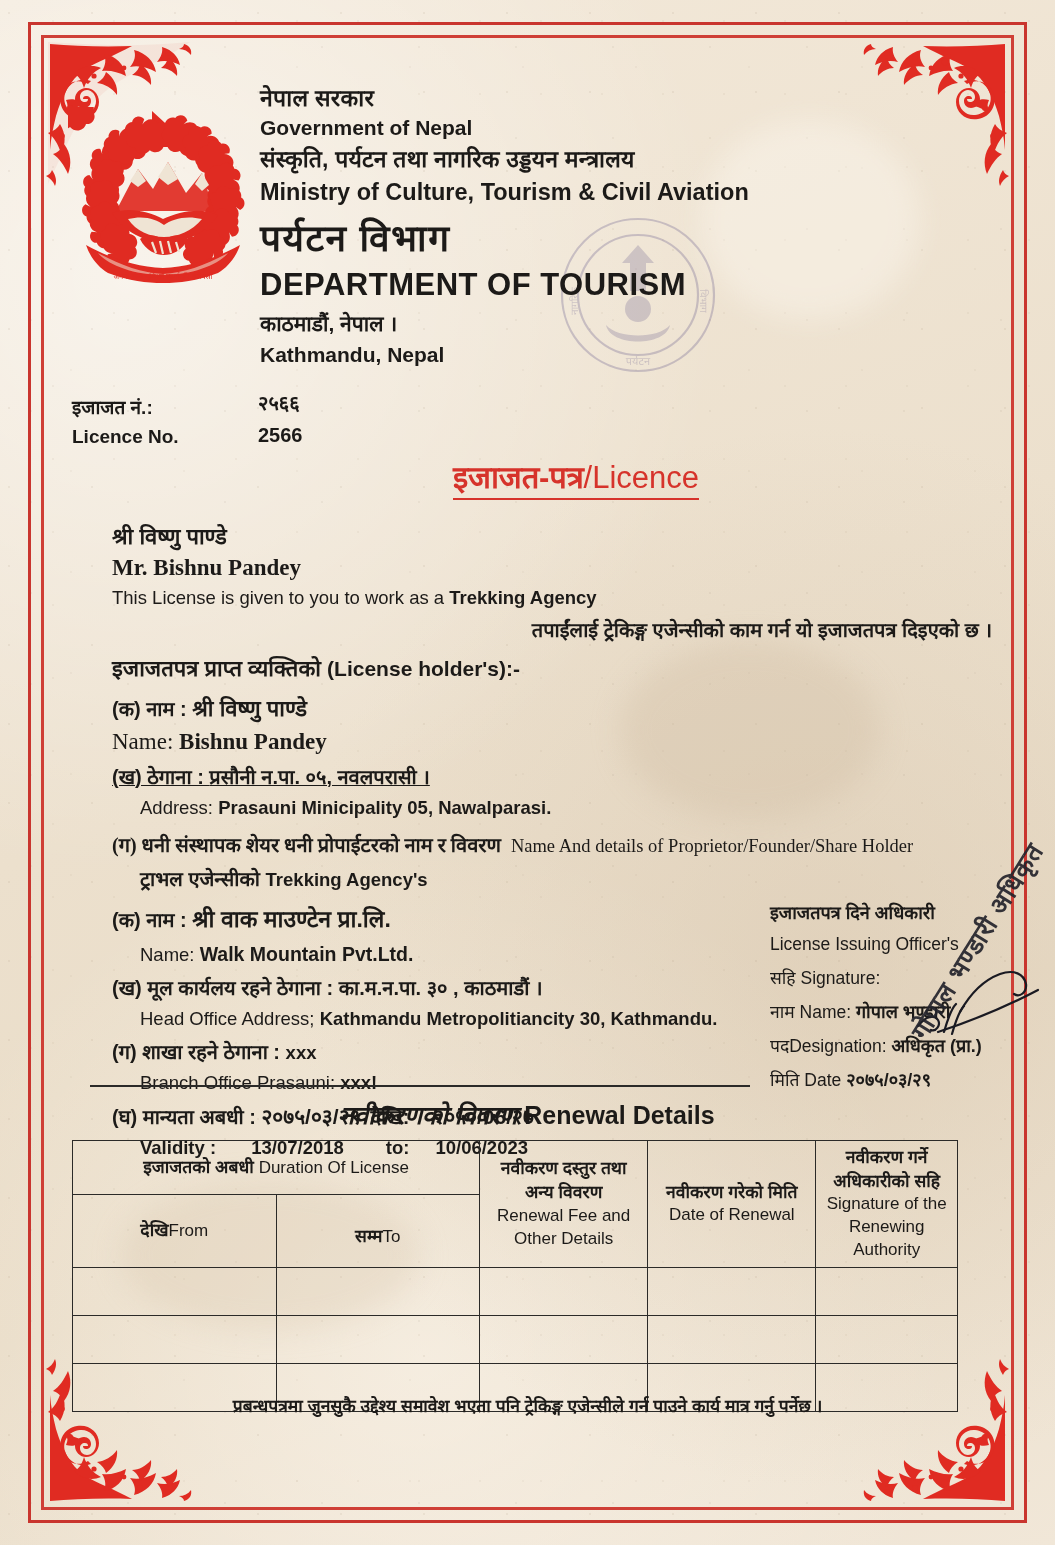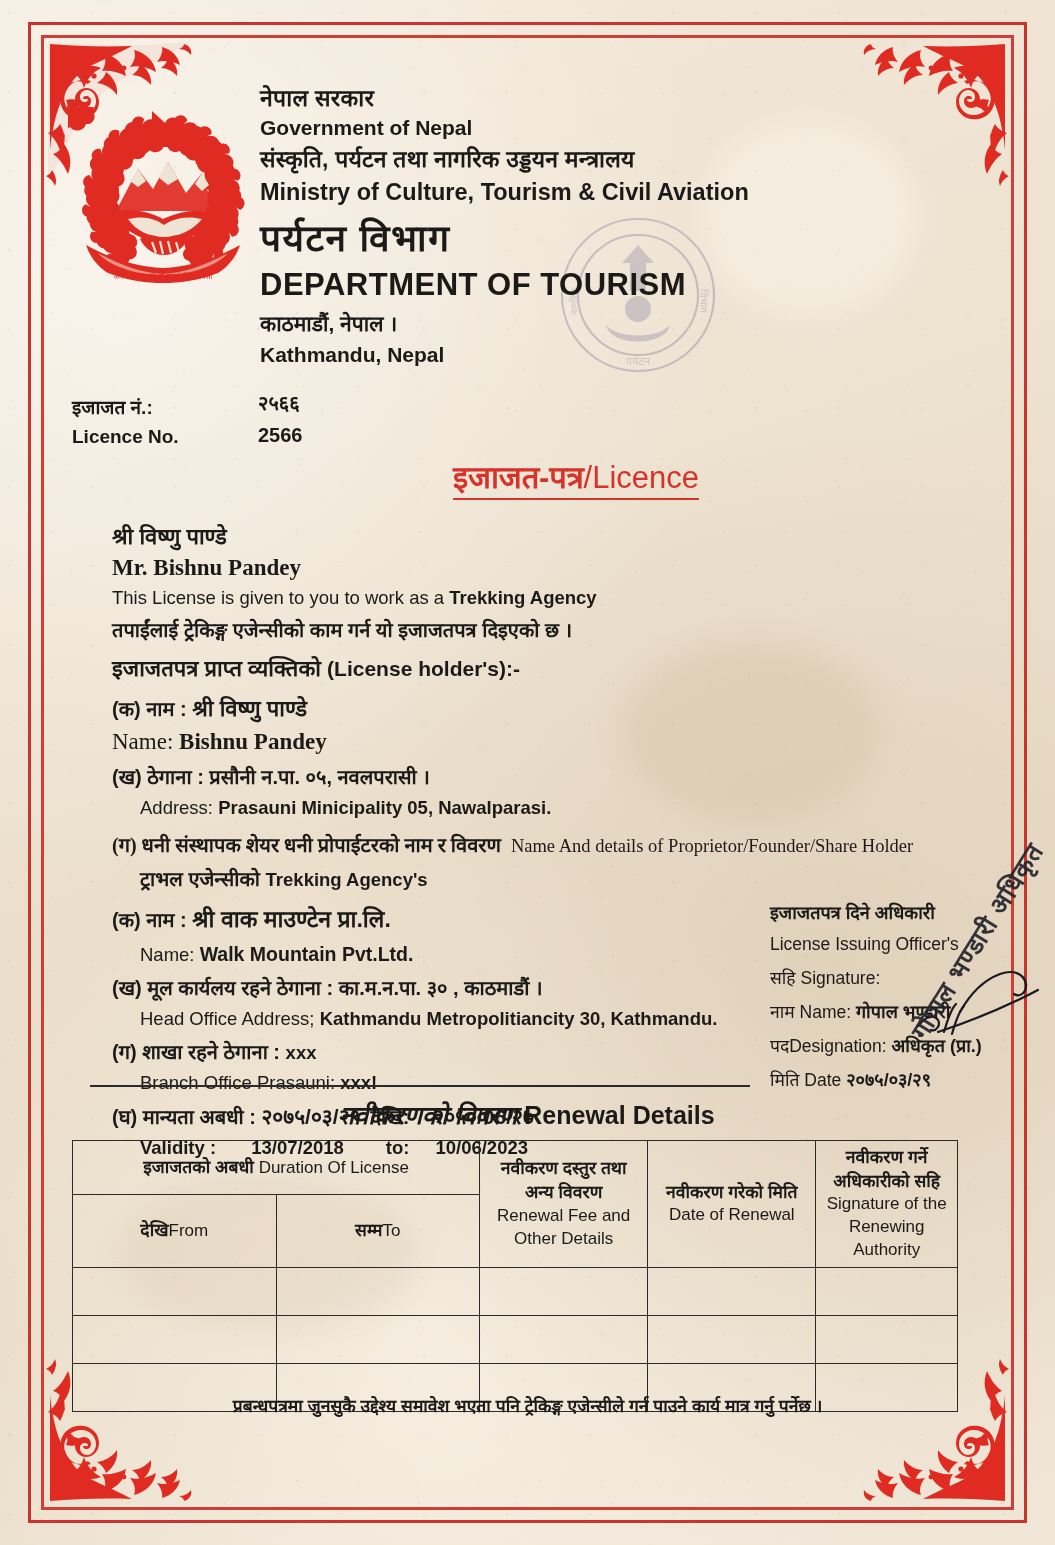--- a/index.html
+++ b/index.html
@@ -115,21 +115,21 @@
     position: absolute; left: 393px; top: 400px;
     font-size: 31px; font-weight: 800; color: #d6332b;
     border-bottom: 2.5px solid #d6332b;
     padding-bottom: 1px;
     letter-spacing: -.2px;
   }
   .lic-title .slash { font-weight: 500; letter-spacing: 0; }
 
   
   .body { position: absolute; left: 52px; top: 465px; width: 880px; }
-  .np   { font-size: 20px; font-weight: 600; }
+  .np   { font-size: 20px; font-weight: 600; text-align: right; }
   .npb  { font-size: 21px; font-weight: 700; }
   .en   { font-size: 18.5px; font-weight: 500; }
   .enb  { font-size: 18.5px; font-weight: 700; }
   .serif-nm { font-family: "Liberation Serif", "DejaVu Serif", serif; font-size: 23px; font-weight: 700; }
   .indent { padding-left: 28px; }
   .l-row2 { margin-bottom: 5px; }
 
   
   .officer { position: absolute; left: 710px; top: 845px; width: 235px; }
   .officer div { margin-bottom: 10px; white-space: nowrap; }
@@ -452,21 +452,21 @@
       <div class="l-row2" style="margin-top:6px;"><span class="en">This License is given to you to work as a </span><span class="enb">Trekking Agency</span></div>
 
       <div class="l-row2 np" style="margin-top:7px;">तपाईंलाई ट्रेकिङ्ग एजेन्सीको काम गर्न यो इजाजतपत्र दिइएको छ ।</div>
 
       <div class="l-row2" style="margin-top:9px;"><span class="npb" style="font-size:22px;">इजाजतपत्र प्राप्त व्यक्तिको </span><span class="enb" style="font-size:21px;">(License holder's):-</span></div>
 
       <div class="l-row2" style="margin-top:10px;"><span class="np">(क) नाम : </span><span class="npb" style="font-size:22px;">श्री विष्णु पाण्डे</span></div>
 
       <div class="l-row2" style="margin-top:7px;"><span class="serif-nm" style="font-weight:400;">Name: </span><span class="serif-nm">Bishnu Pandey</span></div>
 
-      <div class="l-row2" style="margin-top:8px;"><span class="np">(ख) ठेगाना :  </span><span class="np">प्रसौनी न.पा. ०५, नवलपरासी ।</span></div>
+      <div class="l-row2" style="margin-top:8px;text-decoration:underline;"><span class="np">(ख) ठेगाना :  </span><span class="np">प्रसौनी न.पा. ०५, नवलपरासी ।</span></div>
 
       <div class="l-row2 indent" style="margin-top:7px;"><span class="en">Address: </span><span class="enb">Prasauni  Minicipality 05, Nawalparasi.</span></div>
 
       <div class="l-row2" style="margin-top:12px;font-family:Liberation Serif, serif;"><span class="np">(ग) धनी संस्थापक शेयर धनी प्रोपाईटरको नाम र विवरण</span><span class="en" style="margin-left:10px;">Name And details of Proprietor/Founder/Share Holder</span></div>
 
       <div class="l-row2 indent" style="margin-top:7px;"><span class="np">ट्राभल एजेन्सीको </span><span class="enb">Trekking Agency's</span></div>
 
       <div class="l-row2" style="margin-top:10px;"><span class="np">(क) नाम : </span><span class="npb" style="font-size:23px;">श्री वाक माउण्टेन प्रा.लि.</span></div>
 
       <div class="l-row2 indent" style="margin-top:9px;"><span class="en">Name:  </span><span class="enb" style="font-size:19.5px;">Walk Mountain Pvt.Ltd.</span></div>
@@ -544,21 +544,21 @@
           </td>
         </tr>
         <tr>
           <td>
             <div class="cell-pad" style="height:36px;display:flex;align-items:center;justify-content:center;">
                 <span class="th-np">देखि </span>
                 <span class="th-en">From</span>
               </div>
           </td>
           <td>
-            <div class="cell-pad" style="height:36px;display:flex;align-items:center;justify-content:center;">
+            <div class="cell-pad" style="height:36px;display:flex;align-items:flex-end;justify-content:center;">
                 <span class="th-np">सम्म </span>
                 <span class="th-en">To</span>
               </div>
           </td>
         </tr>
         <tr class="row-empty">
           <td></td>
           <td></td>
           <td></td>
           <td></td>

